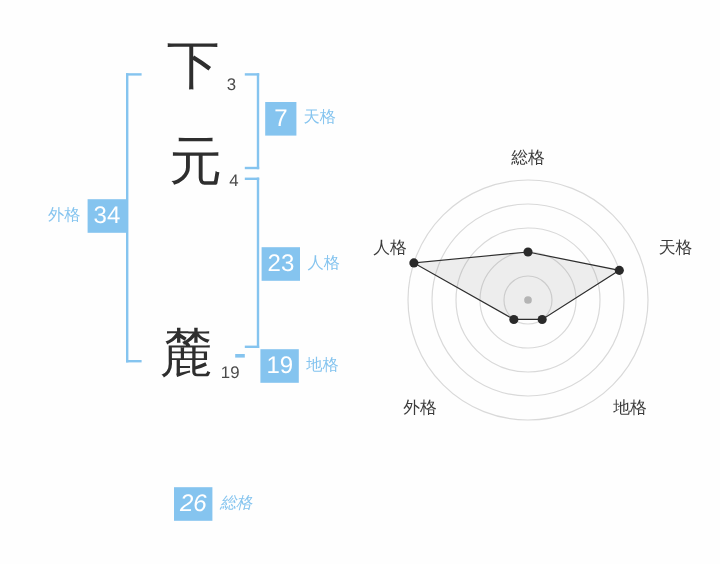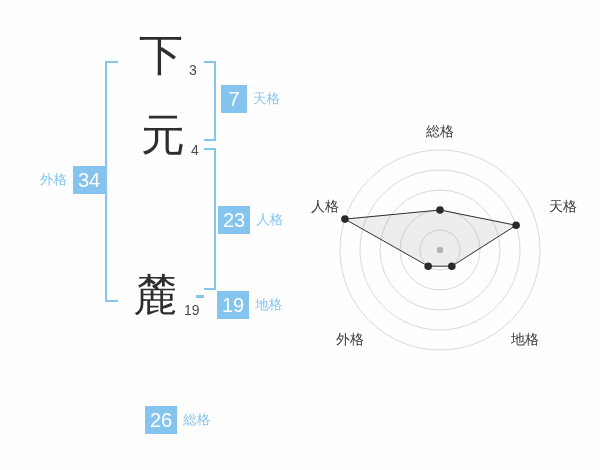--- a/index.html
+++ b/index.html
@@ -75,21 +75,21 @@
   <div class="kaku-row" style="left:218px;top:206px;">
     <span class="kaku-box">23</span>
     <span class="kaku-label">人格</span>
   </div>
 
   <div class="kaku-row" style="left:217px;top:291px;">
     <span class="kaku-box">19</span>
     <span class="kaku-label">地格</span>
   </div>
 
-  <div class="kaku-row" style="left:145px;top:406px;">
+  <div class="kaku-row" style="left:145px;top:406px;font-style:italic;">
     <span class="kaku-box">26</span>
     <span class="kaku-label">総格</span>
   </div>
 
   <svg class="radar" id="radar-svg" width="280" height="240" viewBox="0 0 280 240">
     <g>
         <circle cx="140" cy="132" r="20" fill="none" stroke="#d9d9d9" stroke-width="1"></circle>
         <circle cx="140" cy="132" r="40" fill="none" stroke="#d9d9d9" stroke-width="1"></circle>
         <circle cx="140" cy="132" r="60" fill="none" stroke="#d9d9d9" stroke-width="1"></circle>
         <circle cx="140" cy="132" r="80" fill="none" stroke="#d9d9d9" stroke-width="1"></circle>

